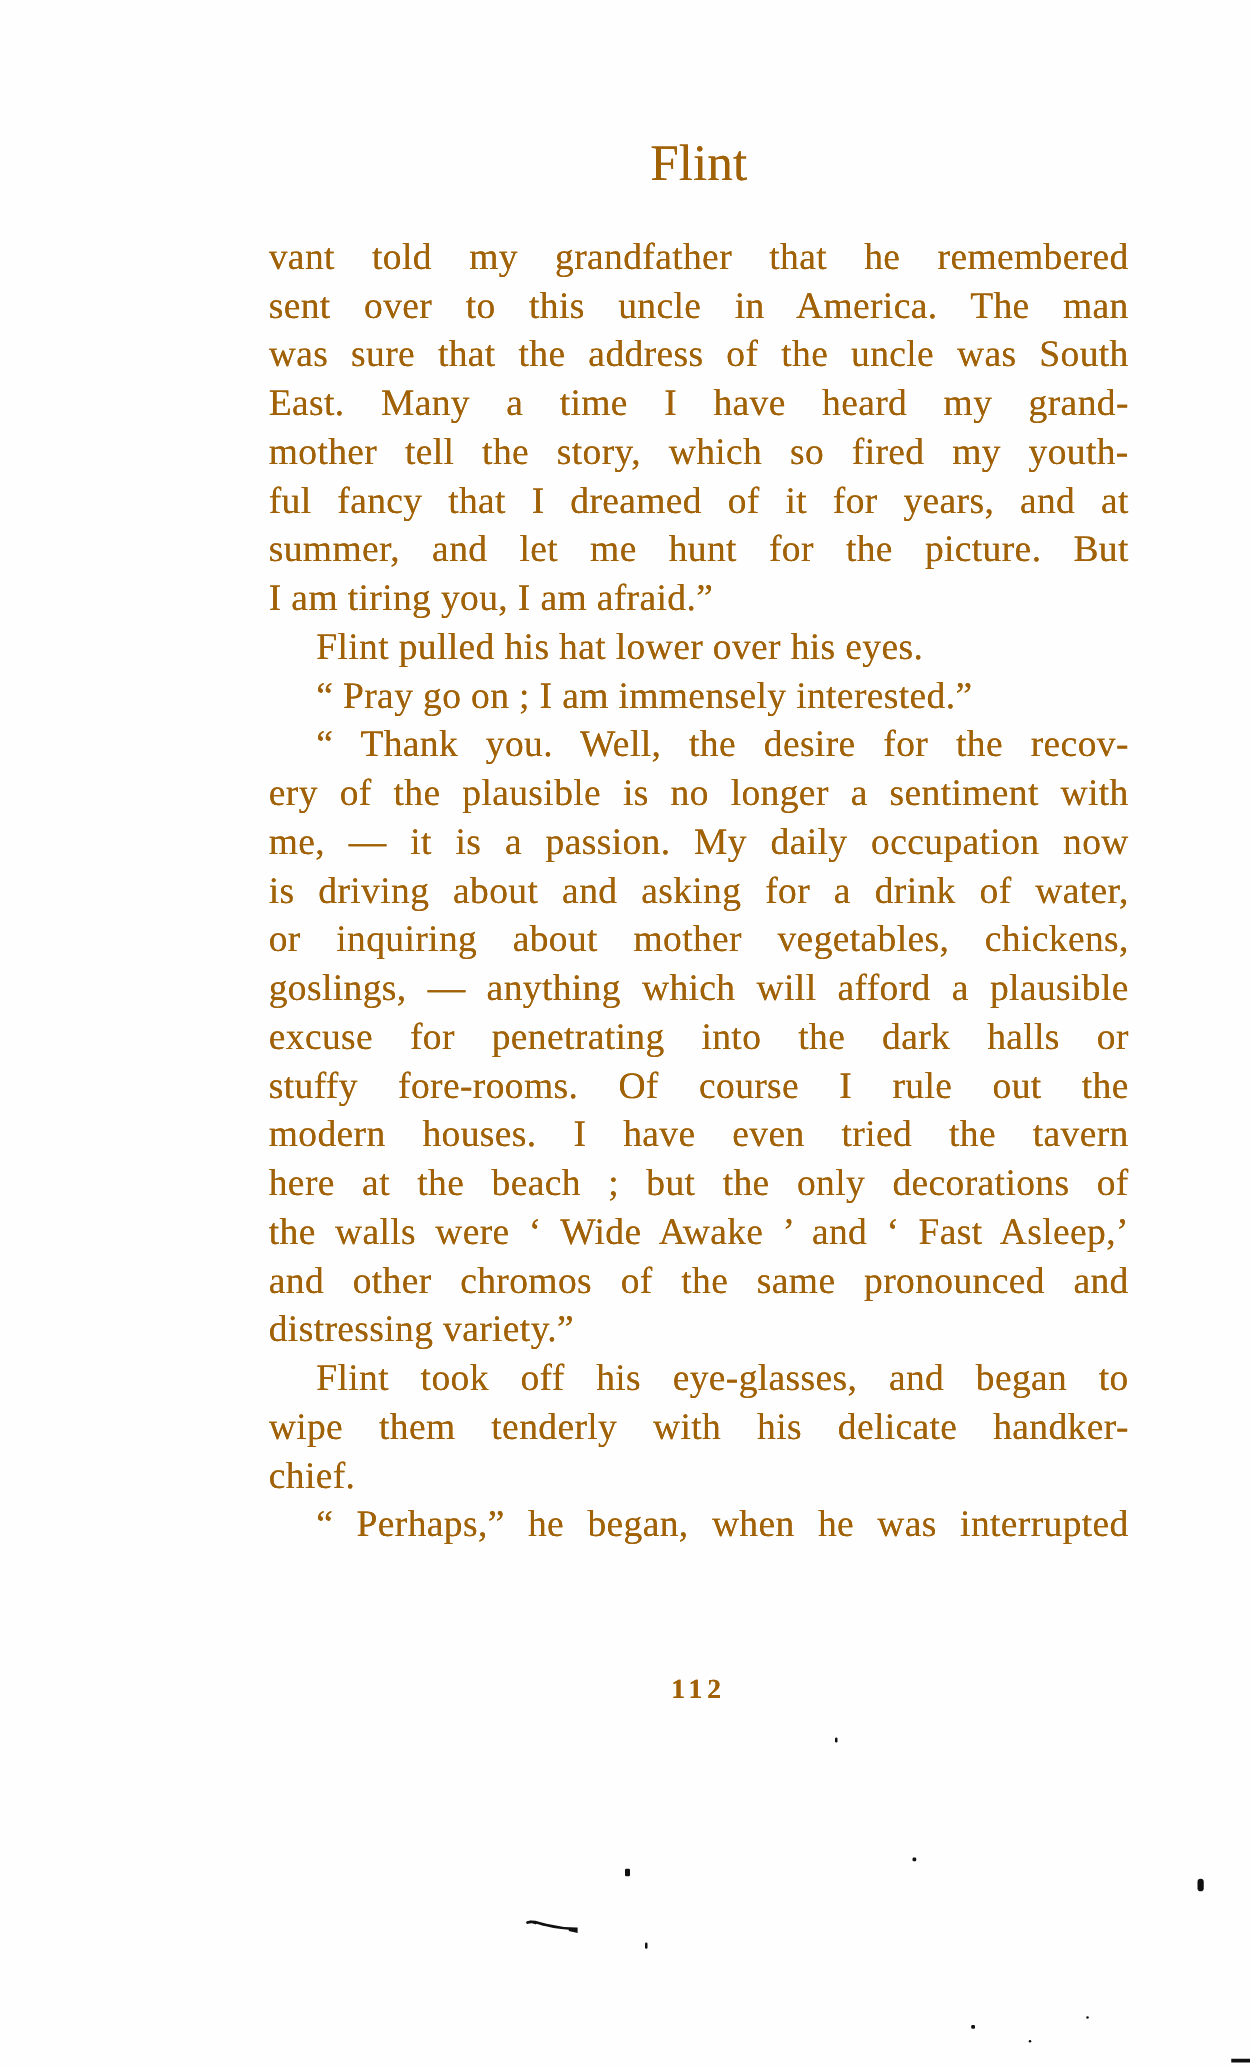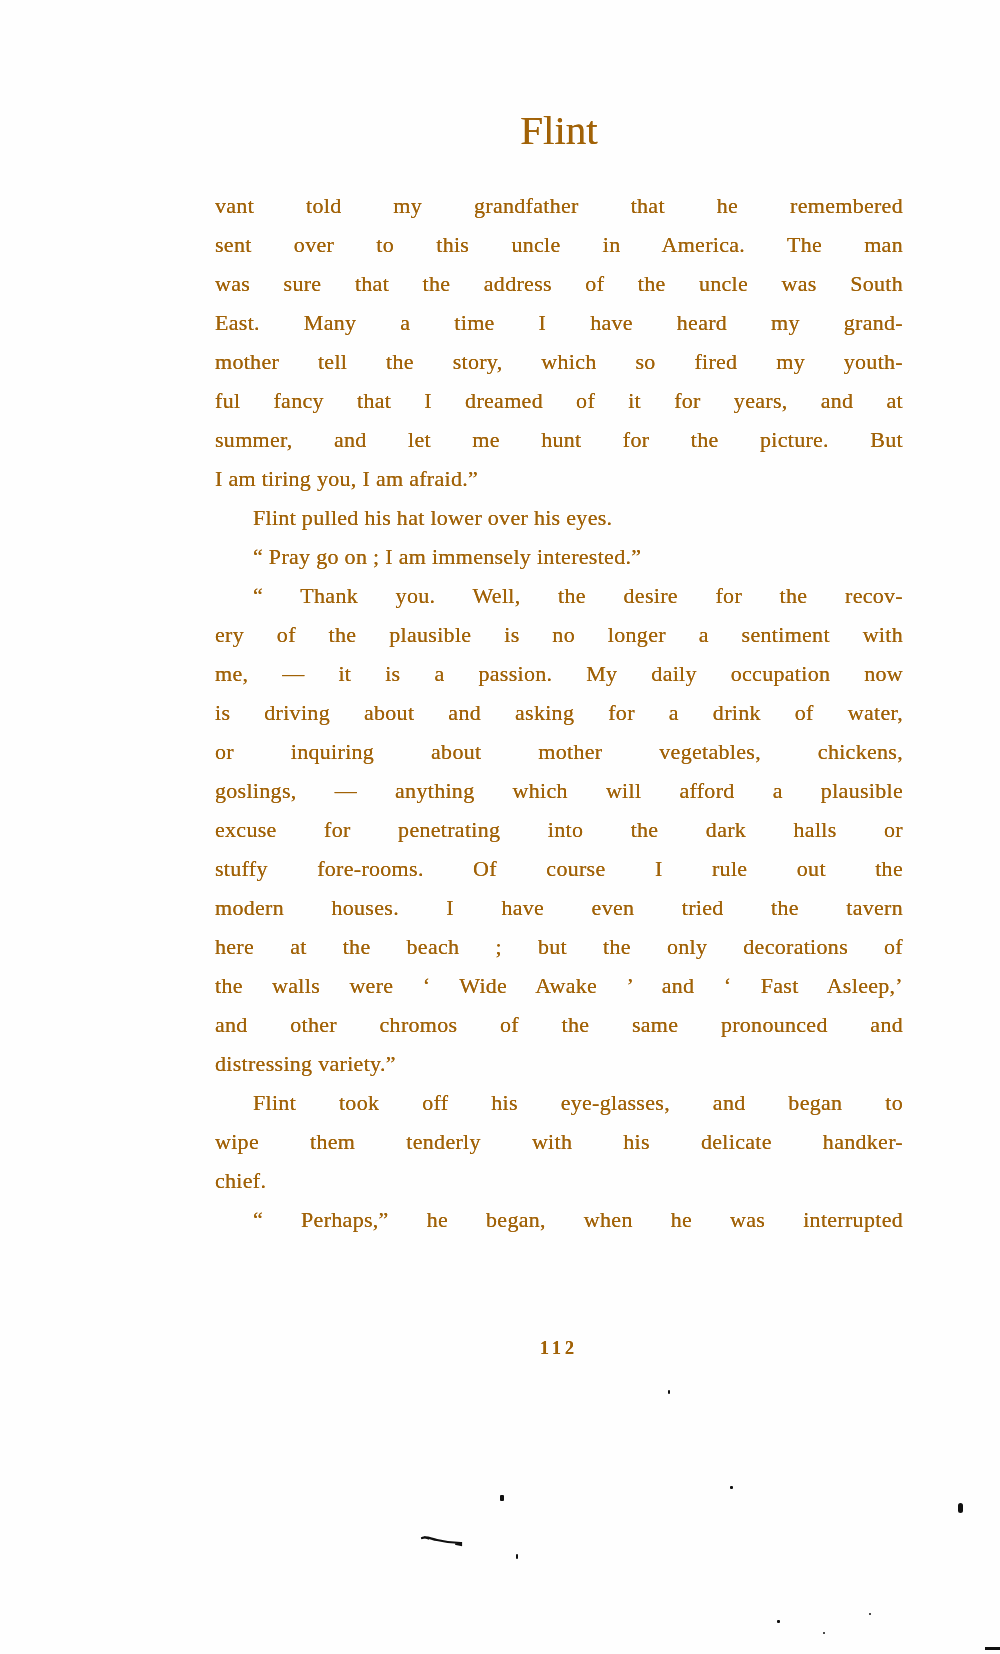--- a/index.html
+++ b/index.html
@@ -20,41 +20,41 @@
     text-align: center;
     font-size: 41px;
     line-height: 48px;
     text-shadow: 0 0 0.5px currentColor;
   }
   .body-text {
     position: absolute;
     left: 215px;
     top: 186px;
     width: 688px;
-    font-size: 22px;
+    font-size: 30px;
     letter-spacing: 0.3px;
     text-shadow: 0 0 0.5px currentColor;
   }
   .line {
     height: 39px;
     line-height: 39px;
     overflow: hidden;
     white-space: normal;
   }
   
   .jl { text-align: justify; }
   .jl::after { content: ""; display: inline-block; width: 100%; height: 0; }
   .in { text-indent: 38px; }
   .page-number {
     position: absolute;
     left: 215px;
     top: 1338px;
     width: 688px;
     text-align: center;
-    font-size: 18px;
+    font-size: 22px;
     letter-spacing: 4px;
     font-weight: bold;
     text-shadow: 0 0 0.4px currentColor;
   }
   .speck { position: absolute; background: #101010; border-radius: 1px; }
   .squiggle { position: absolute; left: 420px; top: 1534px; }
   .corner-dash {
     position: absolute; left: 985px; top: 1647px;
     width: 15px; height: 3px; background: #101010;
   }

